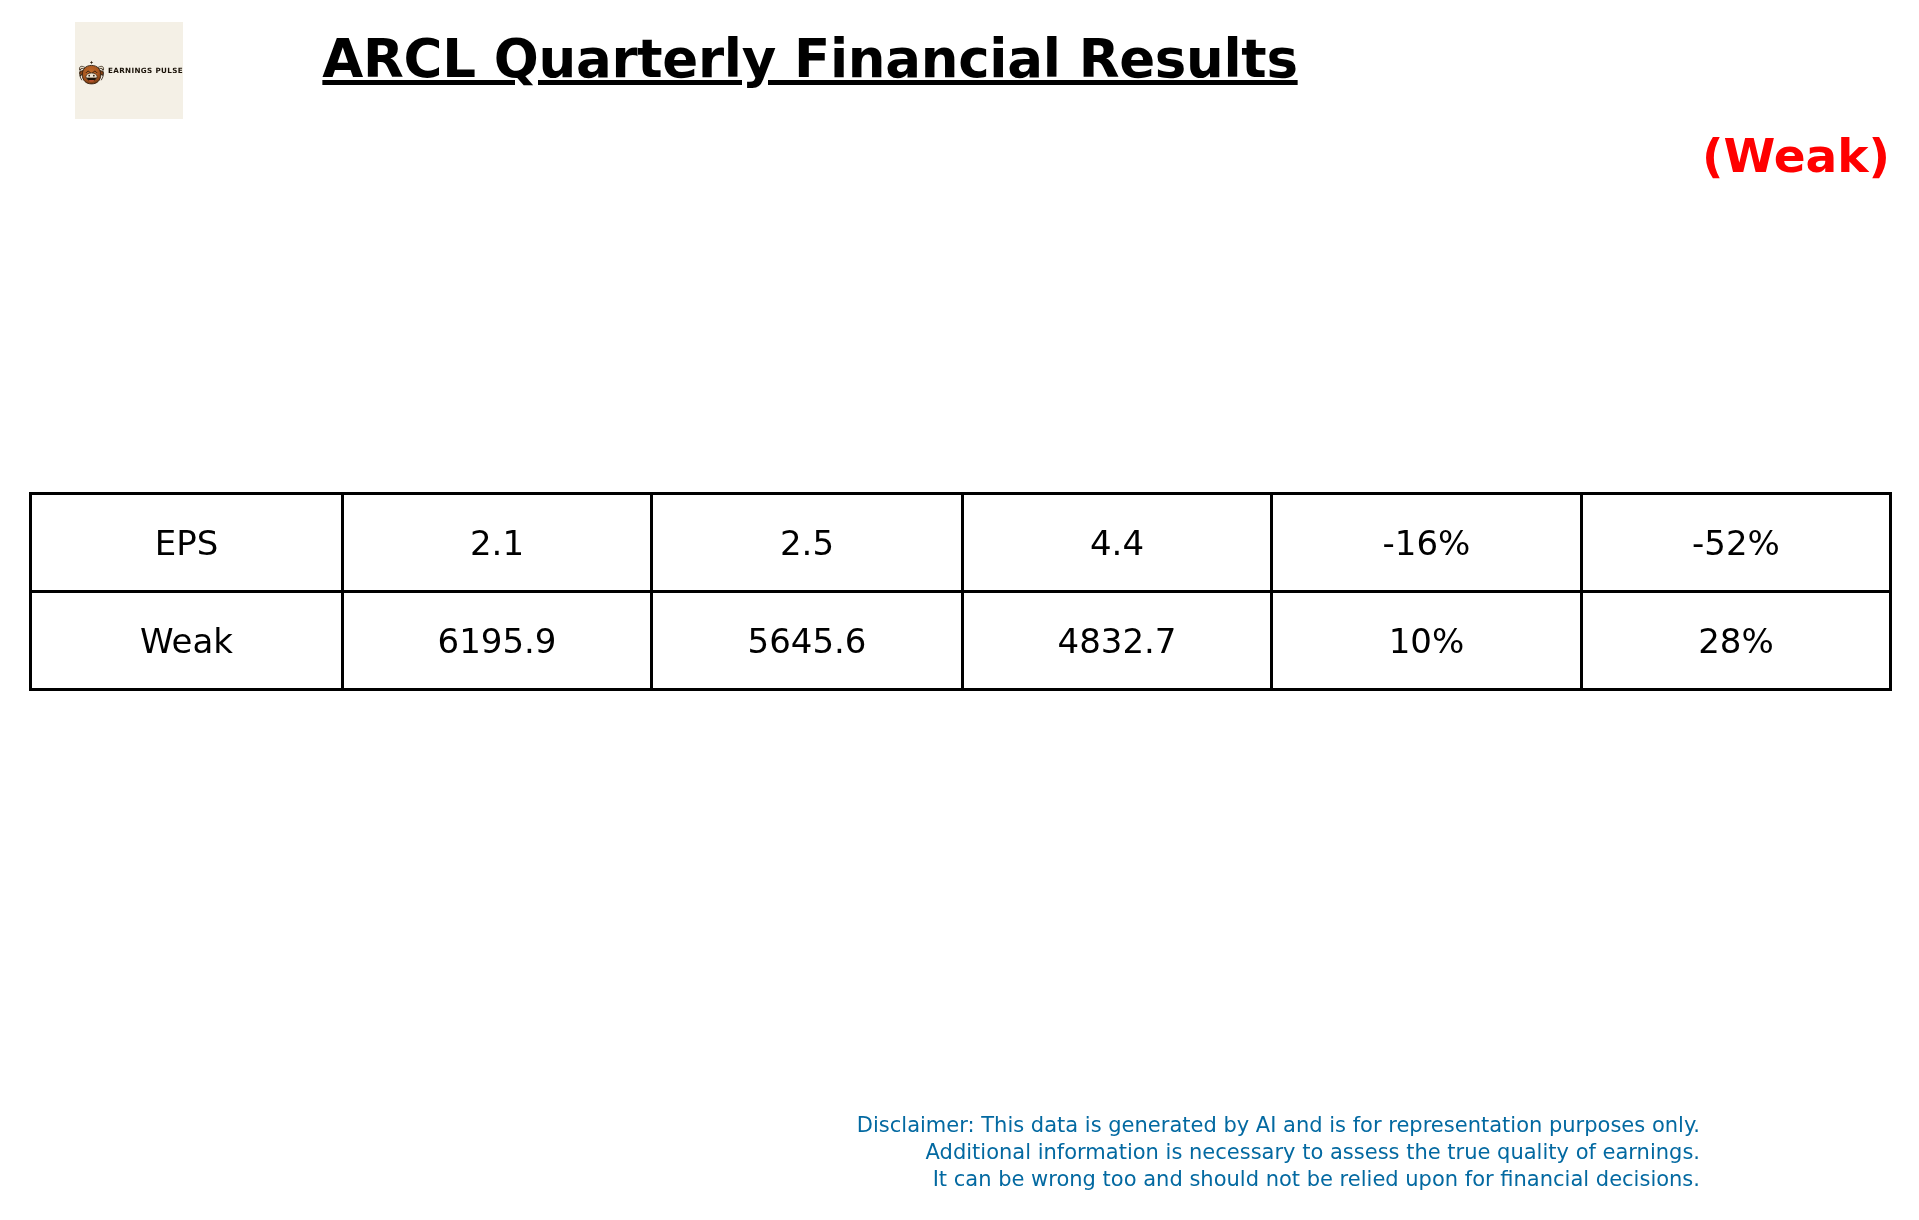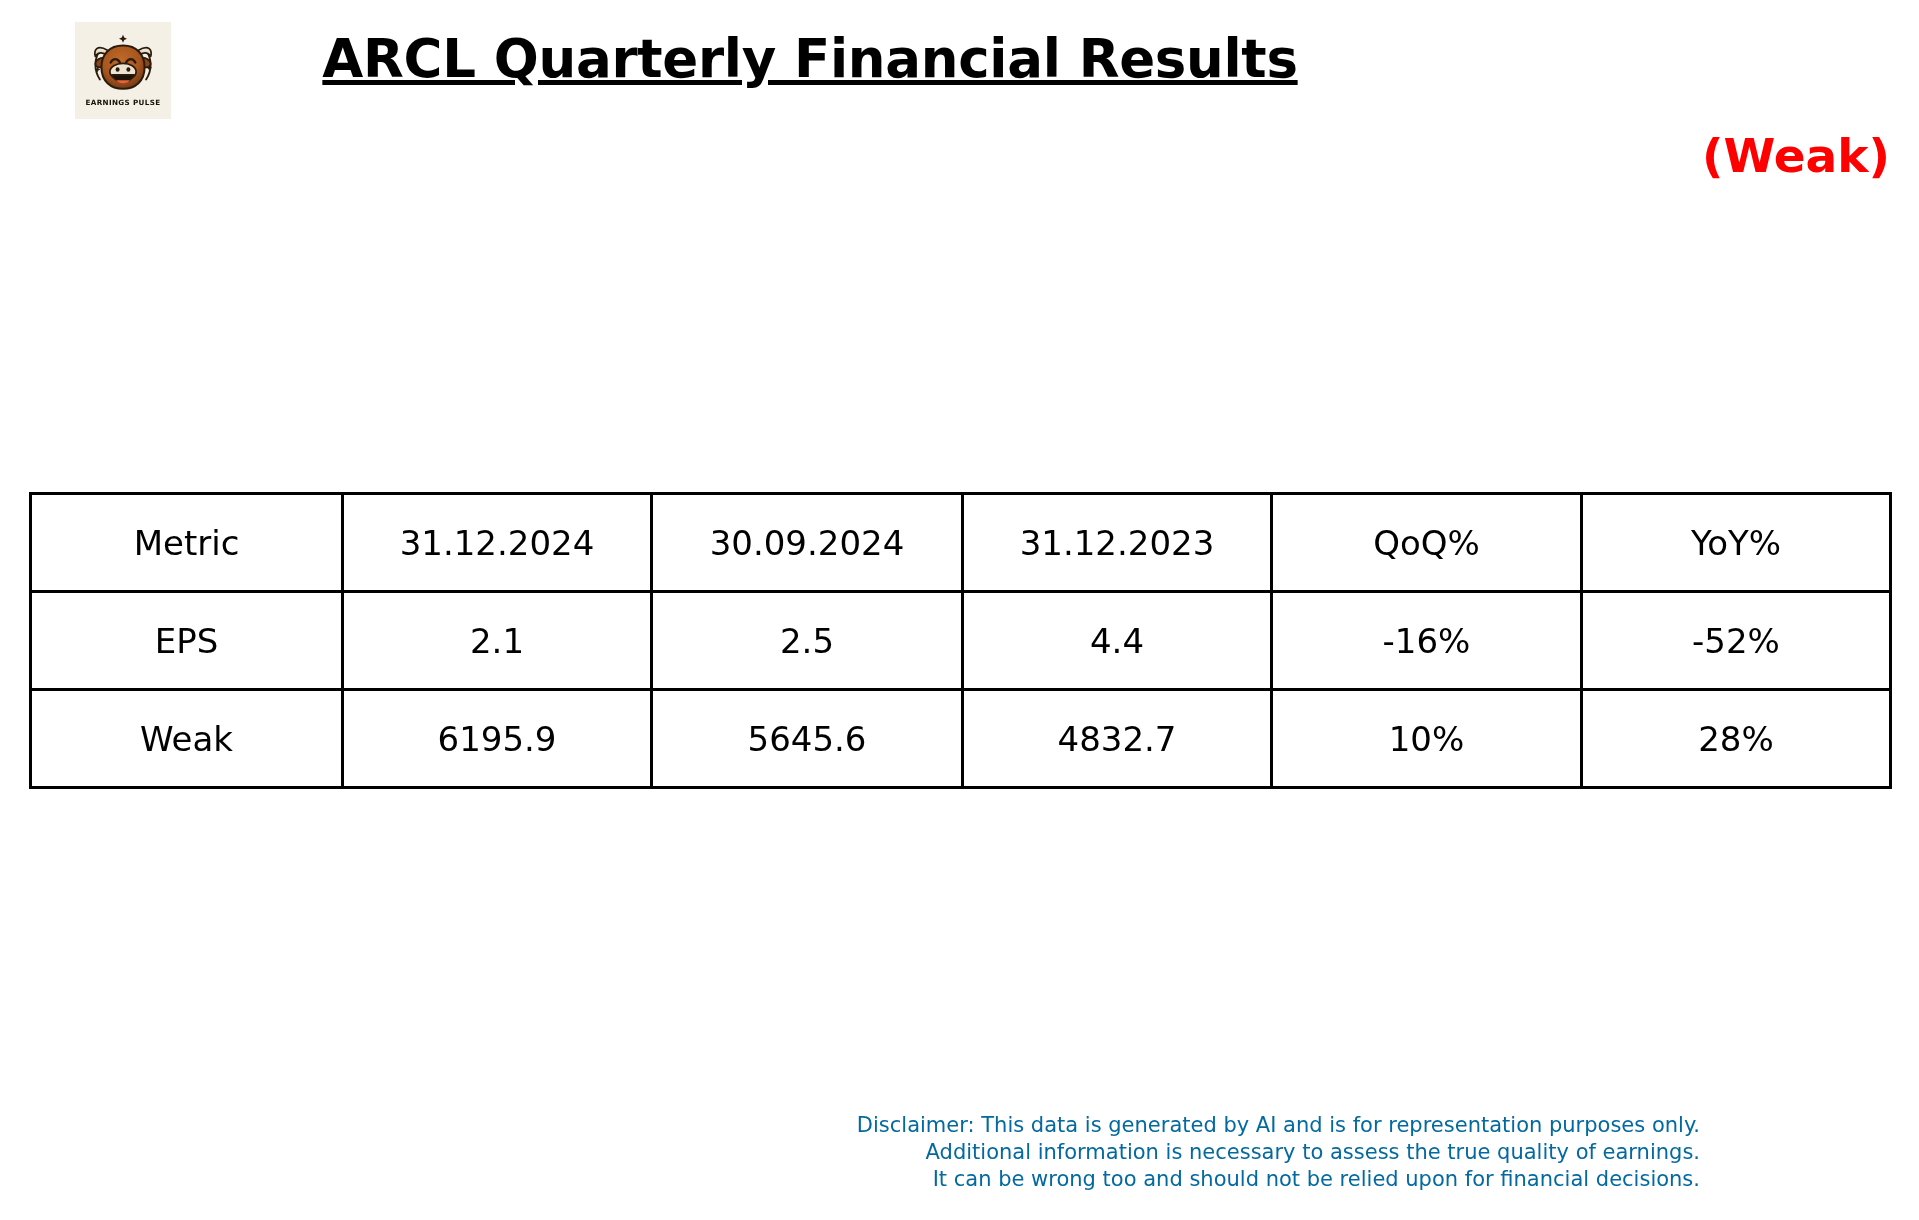--- a/index.html
+++ b/index.html
@@ -14,25 +14,24 @@
     overflow: hidden;
     font-family: "DejaVu Sans", sans-serif;
     color: #000000;
   }
 
   
   #logo-block {
     position: absolute;
     left: 75px;
     top: 22px;
-    width: 96px;
+    width: 108px;
     height: 97px;
     background: #f4f0e6;
     display: flex;
-    flex-direction: column;
     align-items: center;
     justify-content: flex-start;
     overflow: hidden;
   }
   #logo-mark {
     width: 78px;
     height: 74px;
     margin-top: 2px;
   }
   #logo-wordmark {
@@ -168,28 +167,20 @@
 <table id="results-table">
   <colgroup>
     <col class="c0">
       <col class="c1">
       <col class="c2">
       <col class="c3">
       <col class="c4">
       <col class="c5">
   </colgroup>
   <tbody>
-    <tr>
-      <td>Metric</td>
-      <td>31.12.2024</td>
-      <td>30.09.2024</td>
-      <td>31.12.2023</td>
-      <td>QoQ%</td>
-      <td>YoY%</td>
-    </tr>
     <tr>
       <td>EPS</td>
       <td>2.1</td>
       <td>2.5</td>
       <td>4.4</td>
       <td class="val-neg">-16%</td>
       <td class="val-neg">-52%</td>
     </tr>
     <tr>
       <td>Weak</td>

